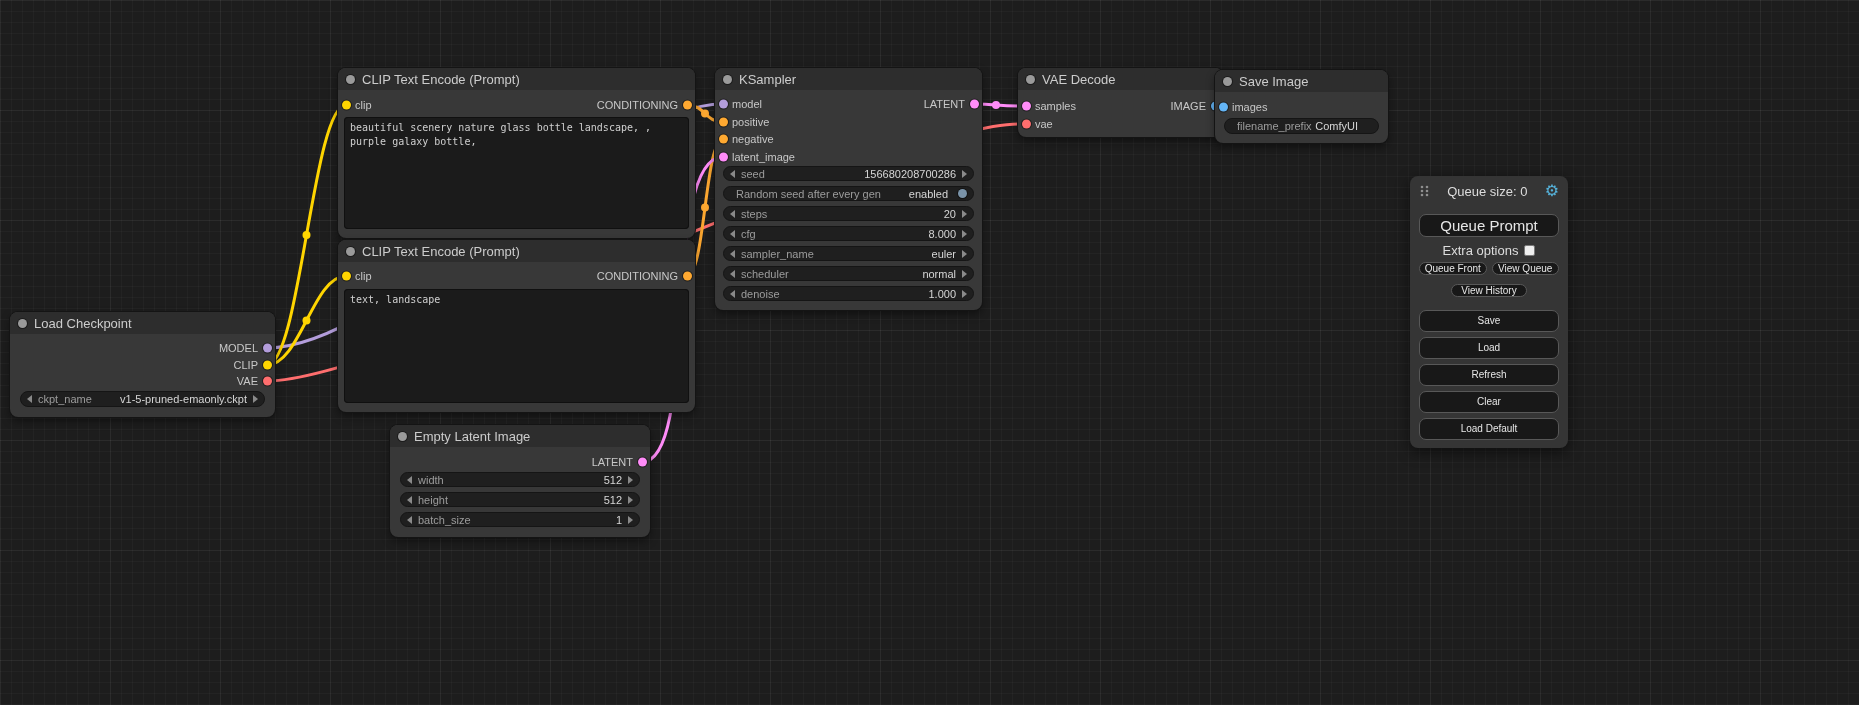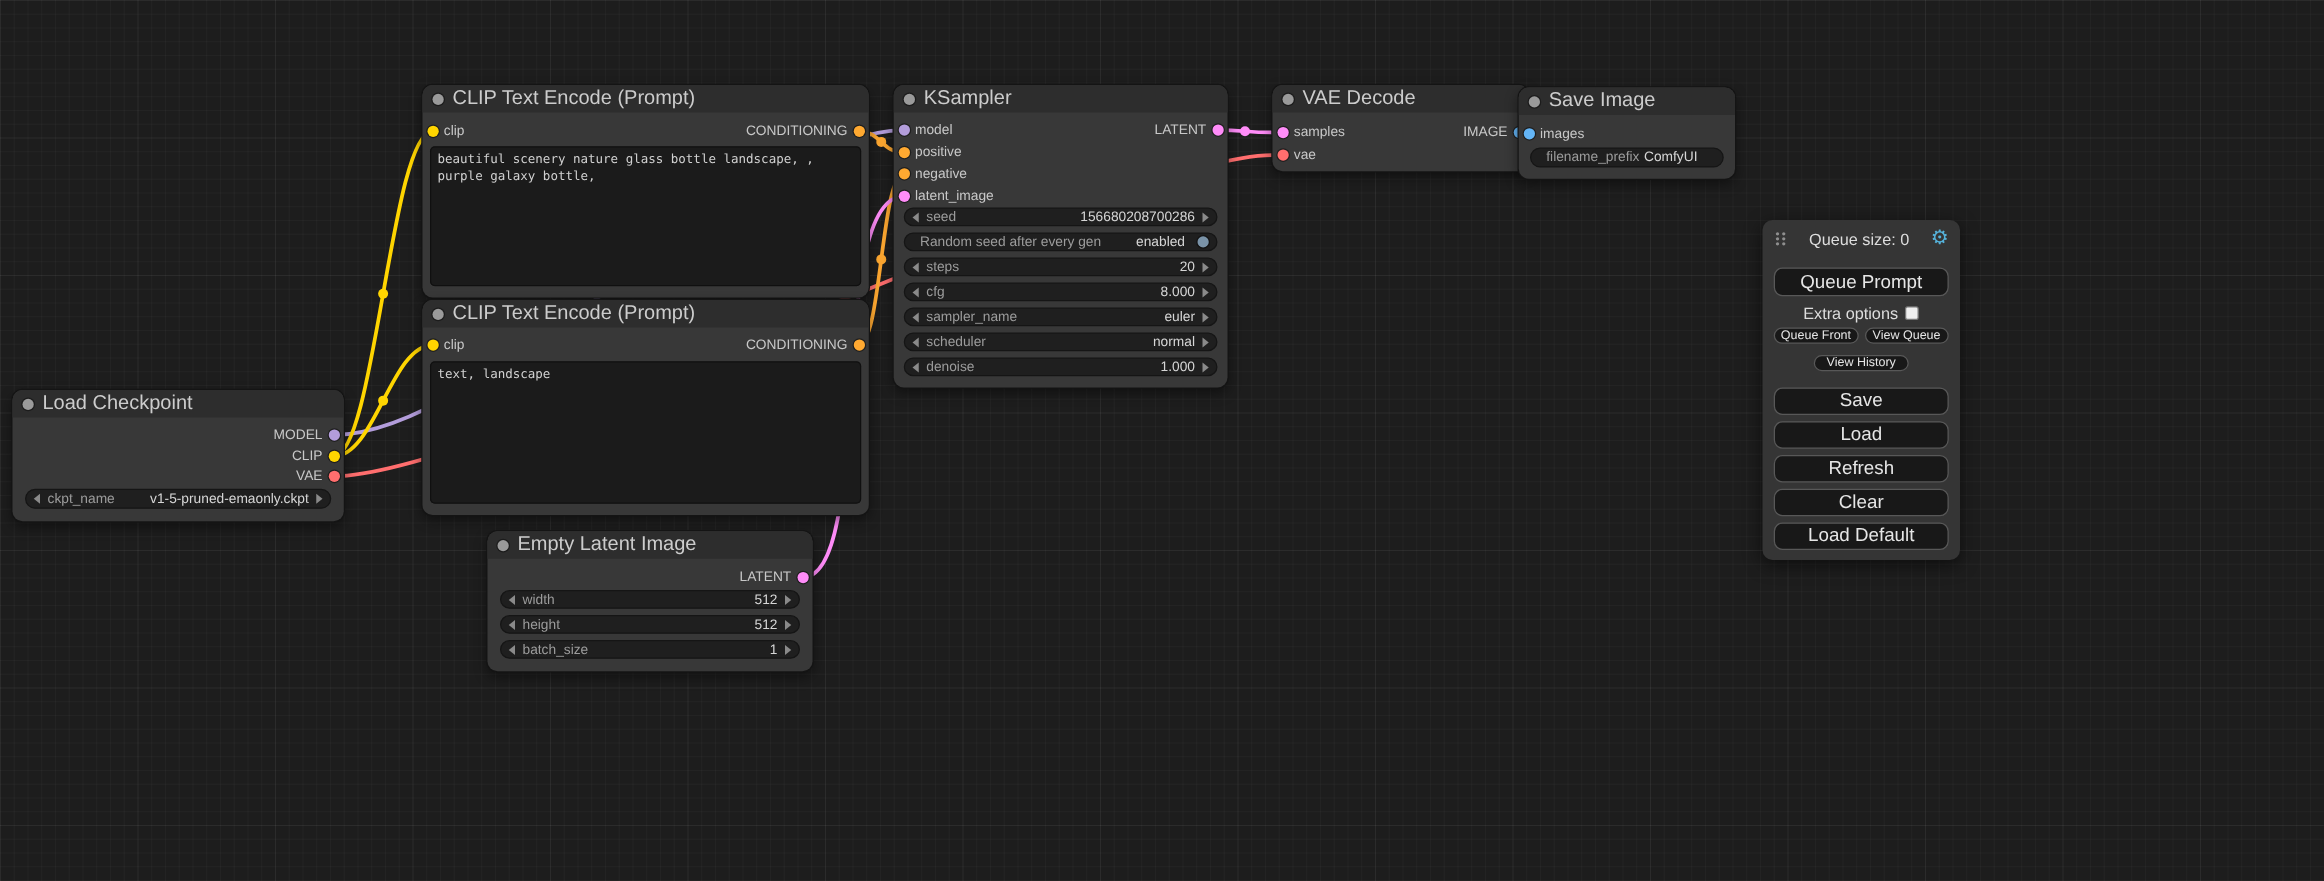--- a/index.html
+++ b/index.html
@@ -17,21 +17,21 @@
   }
   #wires{position:absolute;left:0;top:0;z-index:1}
   .wire{fill:none;stroke-width:3;stroke-linecap:round}
 
   .node{position:absolute;z-index:2;background:#383838;border-radius:8px;
     box-shadow:0 0 0 1px #141414,0 4px 10px rgba(0,0,0,.45)}
   .node-title{height:22px;background:#2d2d2d;border-radius:8px 8px 0 0;
     display:flex;align-items:center;padding:0 8px;gap:7px}
   .title-dot{width:9px;height:9px;border-radius:50%;background:#9a9a9a;flex:none;
     box-shadow:0 0 0 1px #1c1c1c}
-  .title-text{font-size:16px;color:#cccccc;white-space:nowrap}
+  .title-text{font-size:13px;color:#cccccc;white-space:nowrap}
 
   .row{position:absolute;left:0;right:0;height:16px;display:flex;align-items:center}
   .slot-dot{position:absolute;width:9px;height:9px;border-radius:50%;top:50%;
     transform:translateY(-50%);box-shadow:0 0 0 1px rgba(0,0,0,.45)}
   .slot-dot.in{left:3.5px}
   .slot-dot.out{right:3.5px}
   .dot-model{background:#B39DDB}
   .dot-clip{background:#FFD500}
   .dot-vae{background:#FF6E6E}
   .dot-cond{background:#FFA931}
@@ -57,21 +57,21 @@
 
   .menu{position:absolute;left:1410px;top:176px;width:158px;z-index:3;background:#353535;
     border-radius:8px;padding:6px 9px 8px;box-shadow:0 4px 14px rgba(0,0,0,.55)}
   .menu-header{display:flex;align-items:center;height:18px;margin-bottom:14px}
   .queue-size{flex:1;text-align:center;font-size:13px;color:#dddddd}
   .gear{font-size:16px;color:#55b2da;line-height:1;flex:none}
   .drag-handle{flex:none;width:11px;height:14px}
   .btn{display:block;width:100%;background:#181818;border:1px solid #585858;border-radius:7px;
     color:#e6e6e6;text-align:center;font-family:"Liberation Sans",sans-serif}
   .btn-queue{height:23px;font-size:15px;line-height:21px;margin-bottom:6px}
-  .btn-big{height:22px;font-size:15px;line-height:20px;margin-bottom:5px}
+  .btn-big{height:22px;font-size:10px;line-height:20px;margin-bottom:5px}
   .btn-small{height:13px;font-size:10px;line-height:11px;border-radius:7px}
   .extra-row{display:flex;justify-content:center;align-items:center;gap:6px;
     height:14px;margin-bottom:5px;font-size:13px;color:#dddddd}
   .checkbox{width:11px;height:11px;background:#efefef;border:1px solid #7a7a7a;border-radius:2px;flex:none}
   .pair-row{display:flex;gap:5px;margin-bottom:5px}
   .pair-row .btn{flex:1}
   .history-row{text-align:center;margin-bottom:12px}
   .history-row .btn{display:inline-block;width:76px}
 </style>
 </head>

